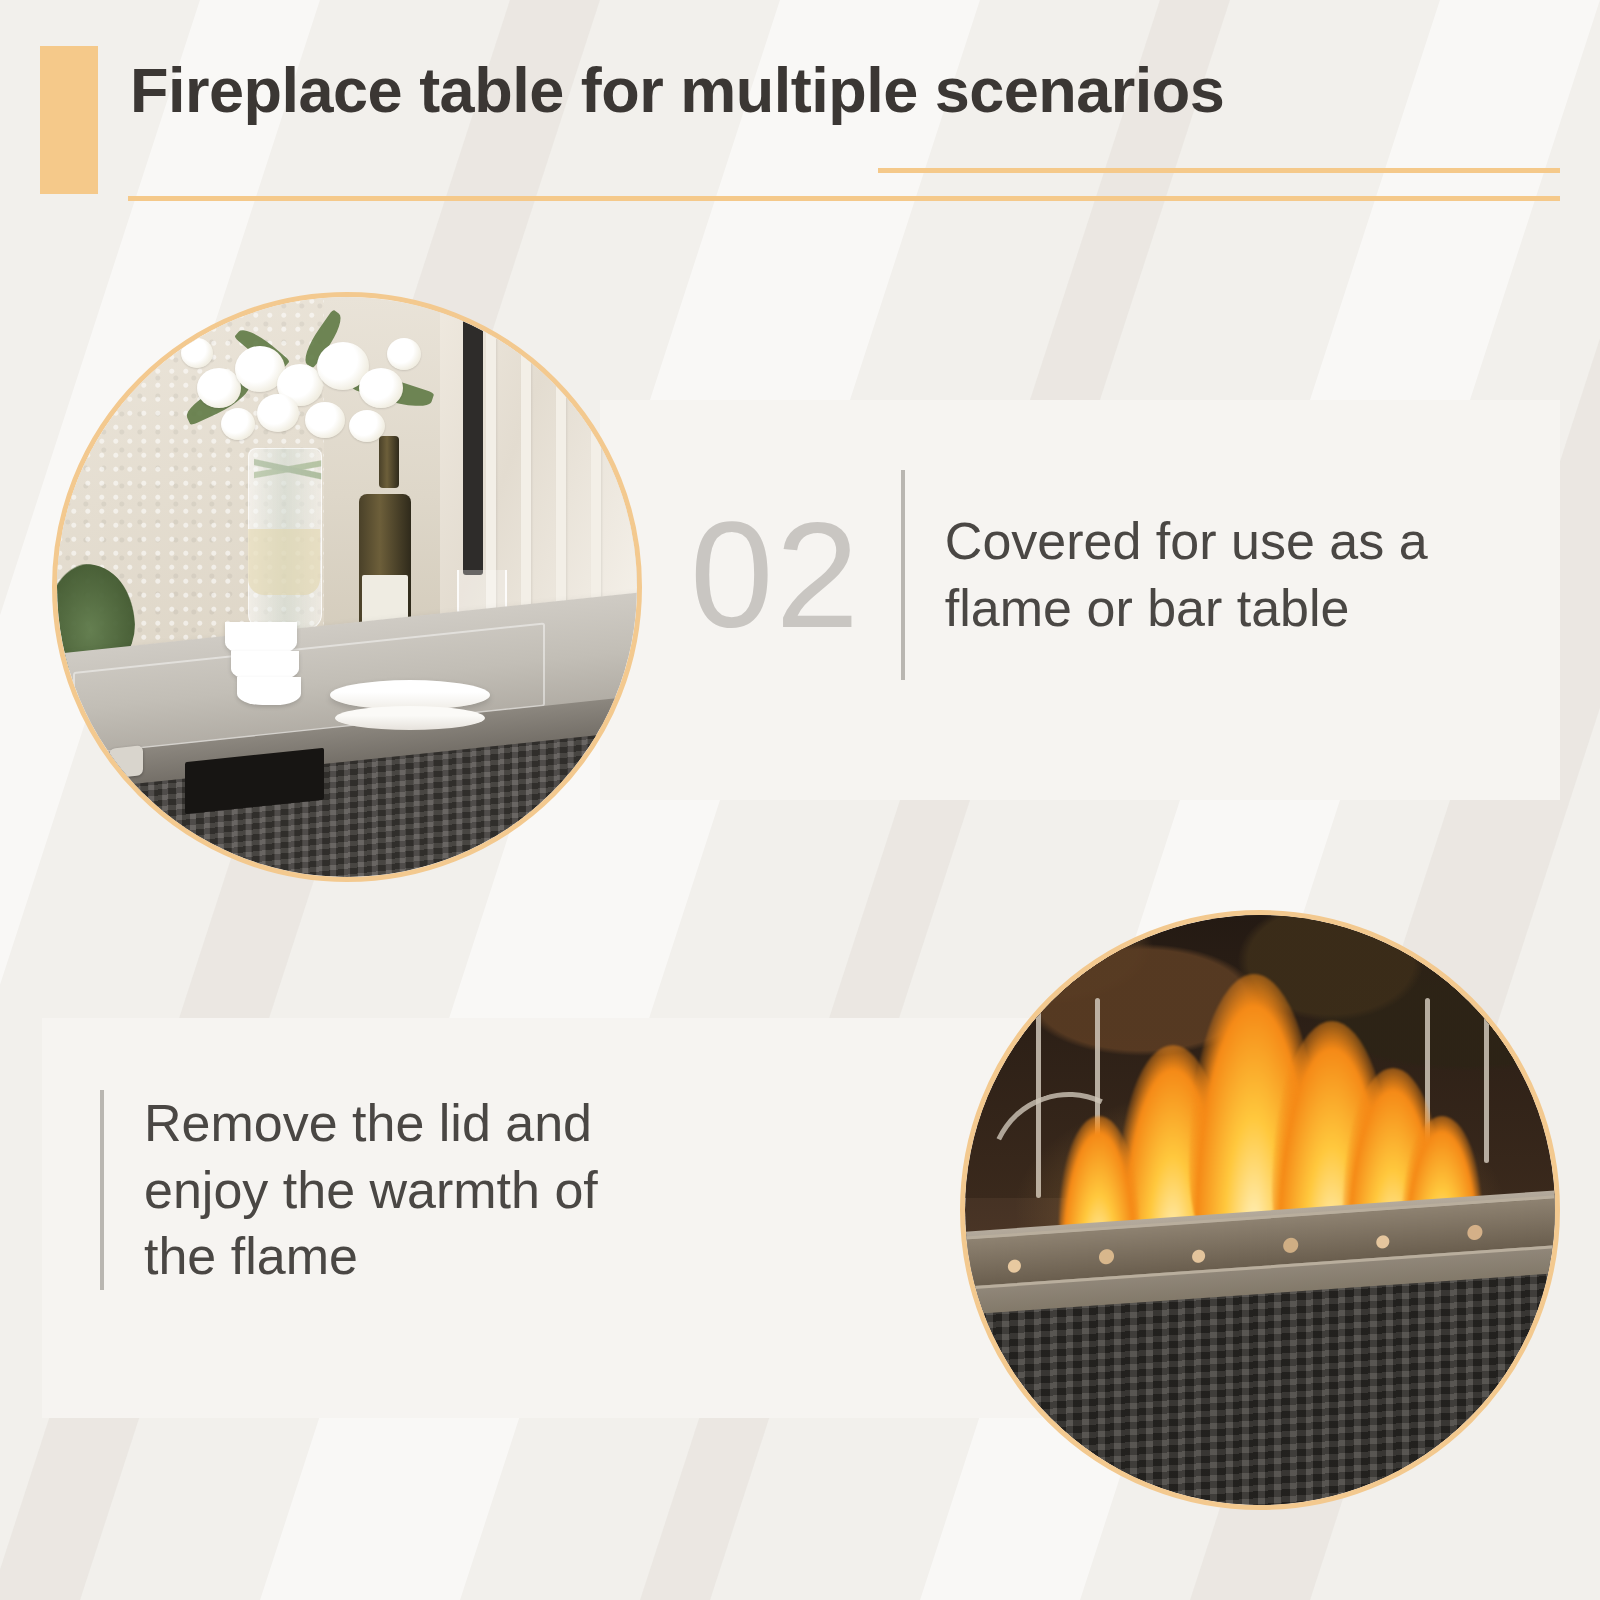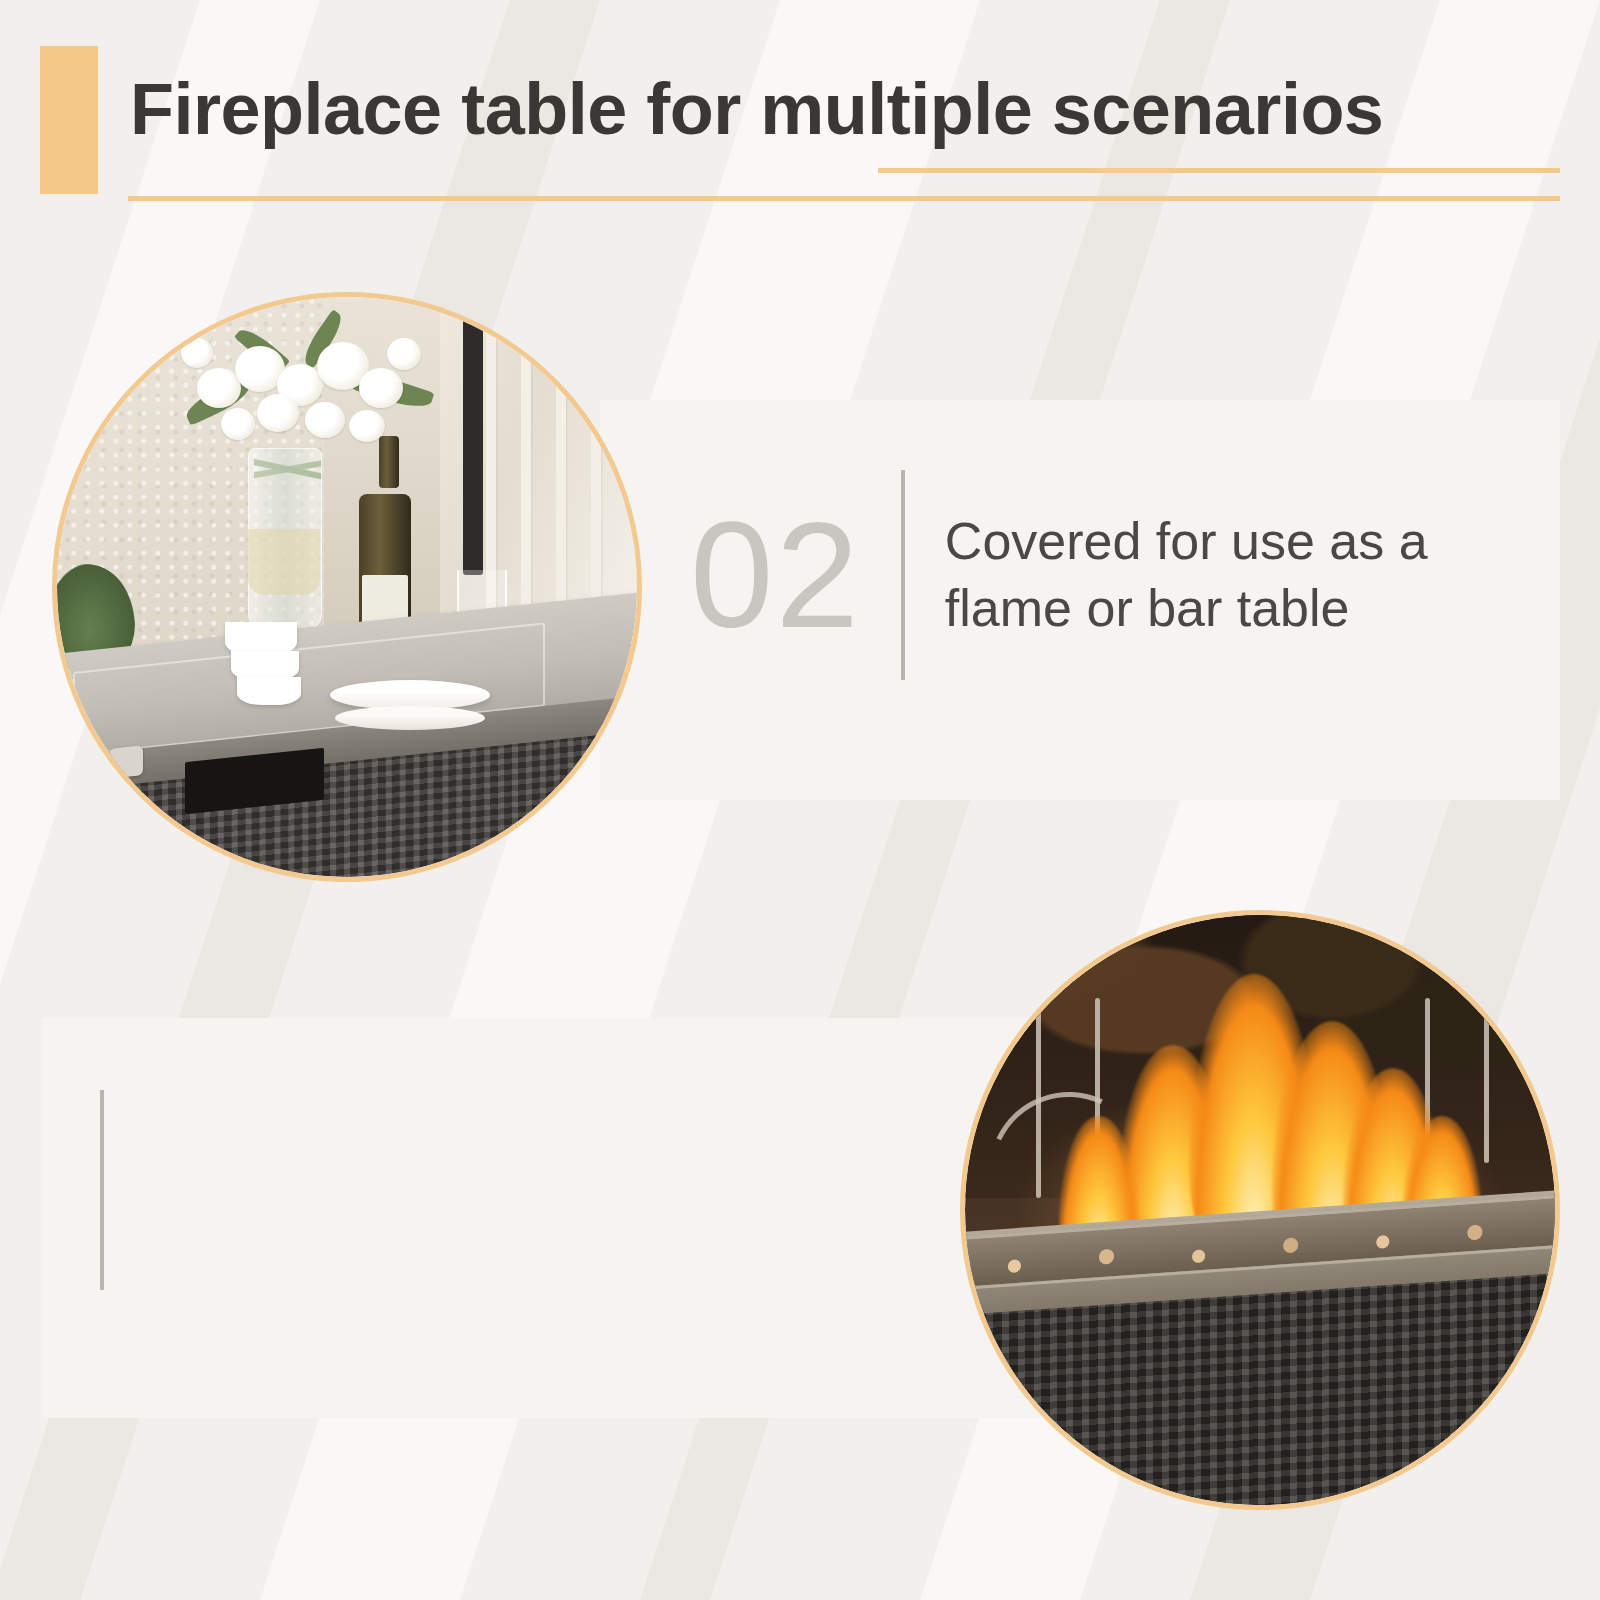--- a/index.html
+++ b/index.html
@@ -45,22 +45,22 @@
     position: absolute;
     left: 0;
     top: 0;
     width: 58px;
     height: 148px;
     background: #f5c98a;
   }
   .title {
     position: absolute;
     left: 90px;
-    top: 22px;
-    font-size: 72px;
+    top: 8px;
+    font-size: 63px;
     font-weight: bold;
     color: #3b3734;
     letter-spacing: -0.5px;
     white-space: nowrap;
   }
   .rule-long {
     position: absolute;
     left: 88px;
     top: 150px;
     width: 1432px;
@@ -594,13 +594,14 @@
 </div>
 
 <div class="step step-01">
   <div class="step-num">02</div>
   <div class="step-divider d1"></div>
   <div class="step-text">Covered for use as a flame or bar table</div>
 </div>
 
 <div class="step step-02">
   <div class="step-divider d2"></div>
+  <div class="step-text">Remove the lid and enjoy the warmth of the flame</div>
 </div>
 
 </body></html>

